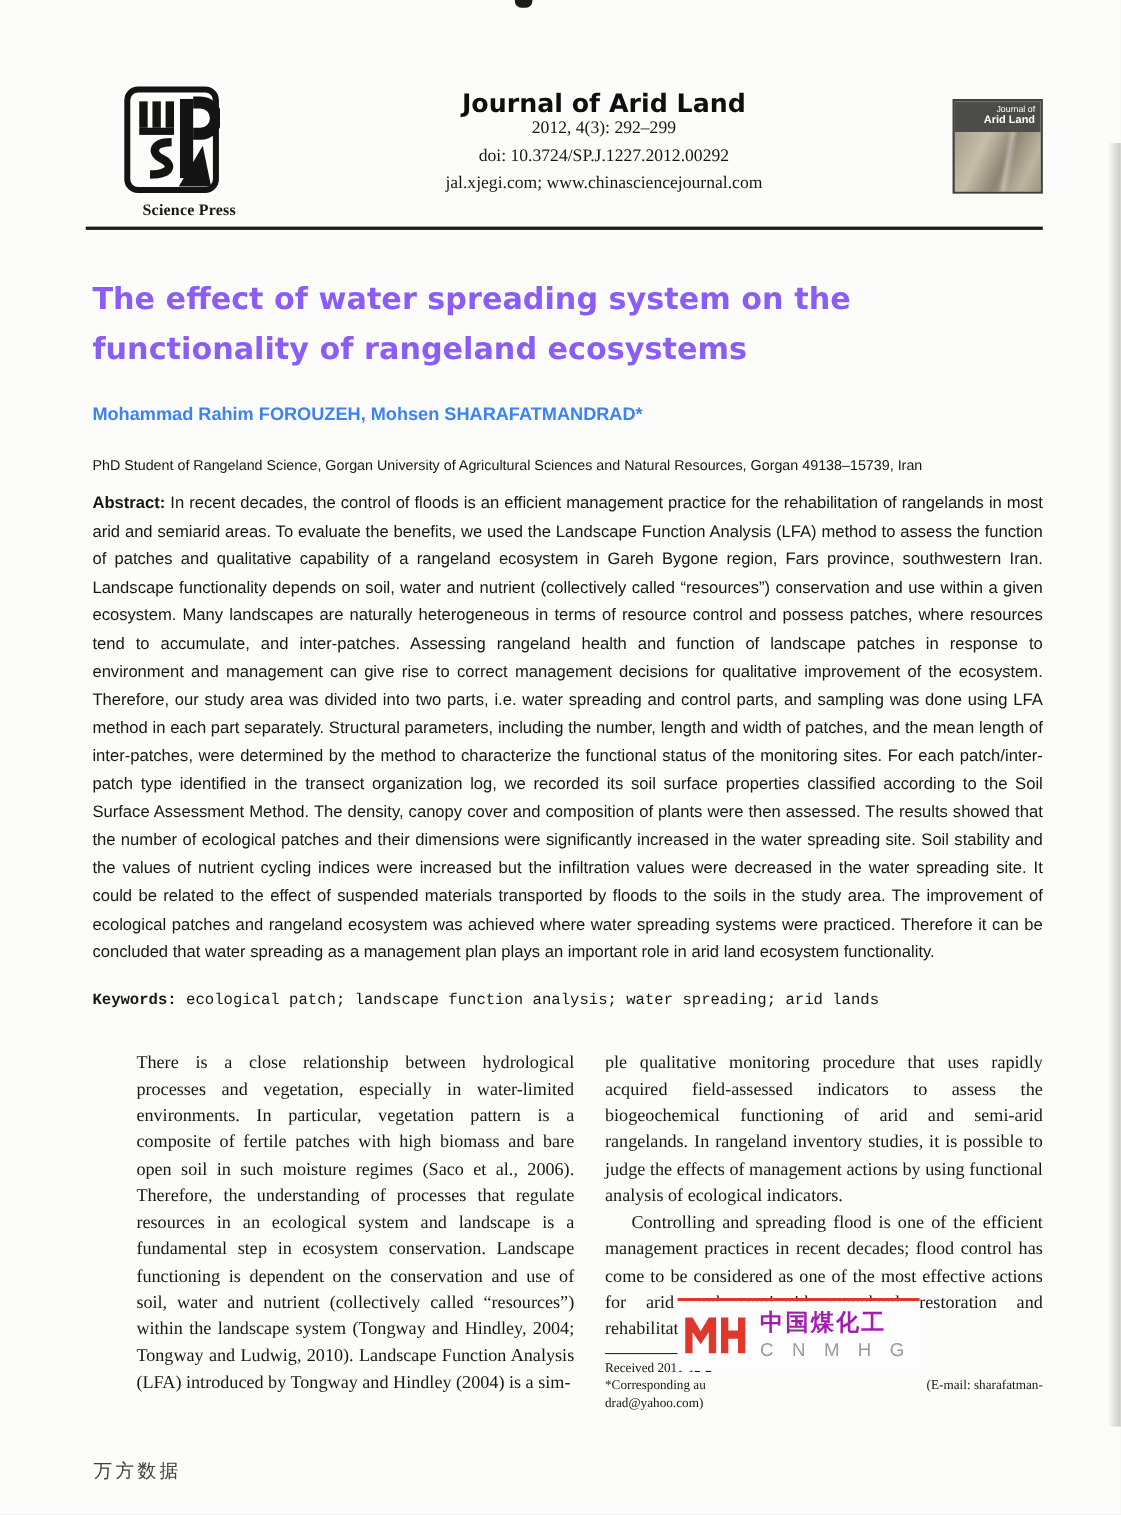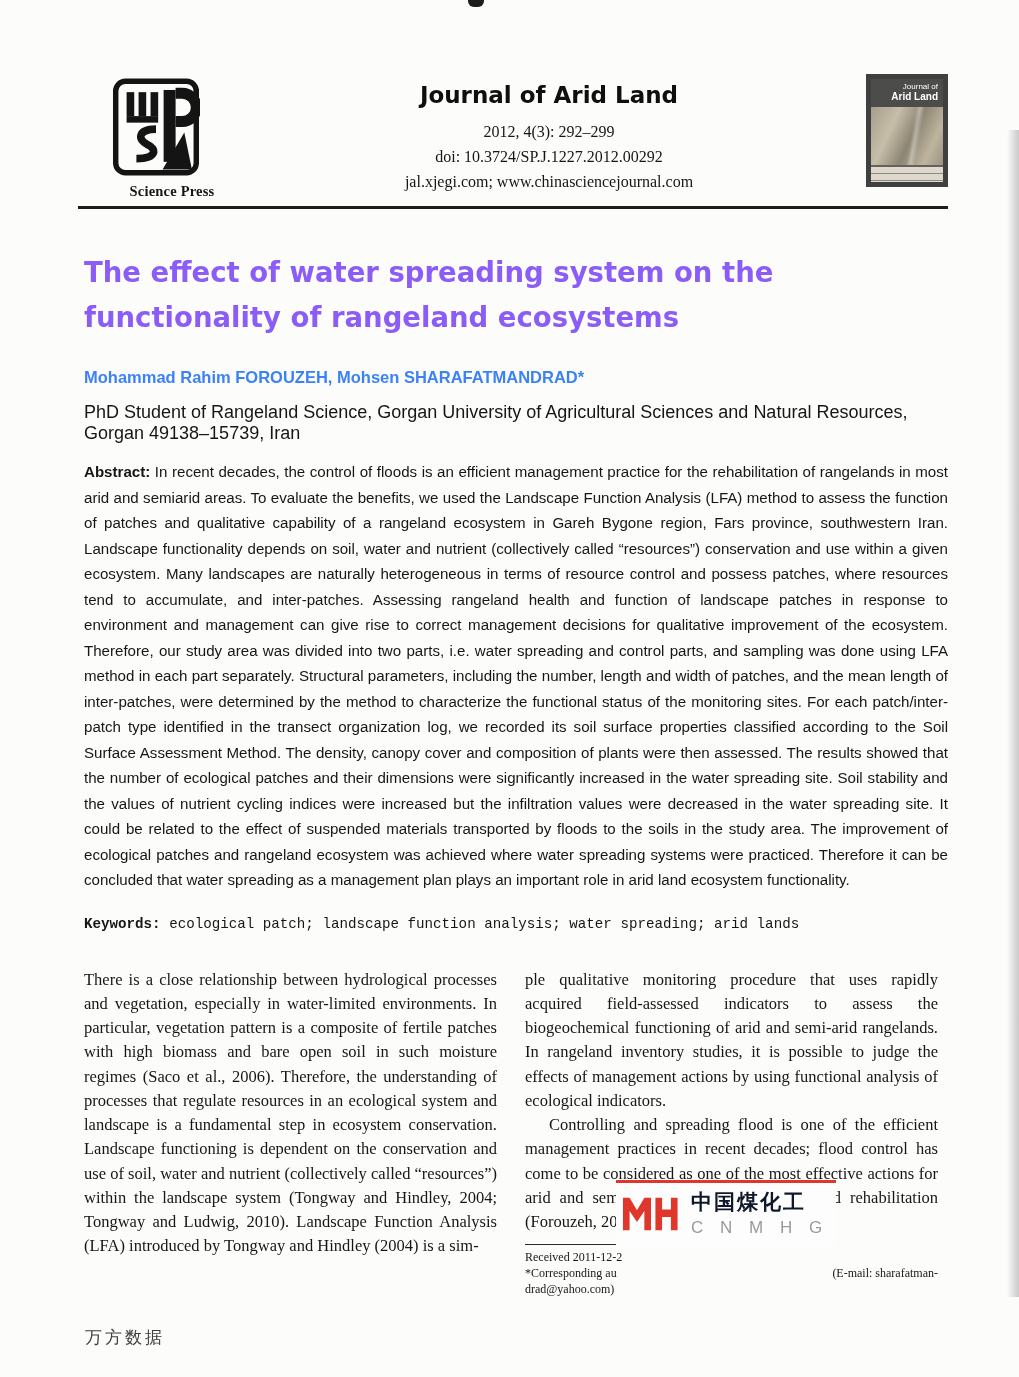--- a/index.html
+++ b/index.html
@@ -14,63 +14,63 @@
   .scan-mark { position:absolute; left:468px; top:0; width:16px; height:7px;
     background:#1c1c1c; border-radius:0 0 6px 6px; }
 
   
   .header { position:absolute; left:80px; top:74px; width:868px; display:flex; align-items:flex-start; }
   .logo-block { width:152px; display:flex; flex-direction:column; align-items:center; gap:7px; padding-top:4px; }
   .logo-svg { width:88px; height:98px; }
   .publisher { font-size:14.5px; font-weight:bold; letter-spacing:.2px;margin-left:32px; }
   .header-center { flex:1; text-align:center; padding-top:8px; }
   .journal-title { font-family:"DejaVu Sans", sans-serif; font-size:23px; font-weight:bold; color:#0f0f0f; }
-  .issue-line { margin-top:15px; font-size:16px; }
+  .issue-line { font-size:16px; }
   .doi-line { margin-top:7px; font-size:16px; }
   .url-line  { margin-top:7px; font-size:16px; }
-  .cover { width:82px; height:113px; border:5px solid #404040; background:#cdc6b8; overflow:hidden; margin-top:0; }
+  .cover { width:82px; height:86px; border:2px solid #404040; background:#cdc6b8; overflow:hidden; margin-top:16px; }
   .cover-band { background:#4c4c4a; color:#fff; padding:3px 5px 4px; text-align:right; font-family:"Liberation Sans",sans-serif; }
   .cover-band .l1 { font-size:8px; line-height:1.15; }
   .cover-band .l2 { font-size:10px; font-weight:bold; line-height:1.2; }
   .cover-photo { height:58px;
     background:
       linear-gradient(100deg, rgba(255,255,255,0) 55%, rgba(255,255,255,.35) 60%, rgba(255,255,255,0) 66%),
       linear-gradient(115deg,#a69d8a 0%,#c7beaa 30%,#8d8573 55%,#beb59f 80%,#9a9180 100%); }
   .cover-footer { height:32px; background:#ded9cc; border-top:2px solid #63635e;
     background-image:repeating-linear-gradient(#ded9cc 0 6px, #8d8d86 6px 7px); }
 
   .rule { position:absolute; left:78px; top:206px; width:870px; height:2.5px; background:#1d1d1d; }
 
   
   .content { position:absolute; left:84px; top:250px; width:864px; }
   .title { font-family:"DejaVu Sans", sans-serif; font-weight:bold; font-size:27.5px; line-height:1.64; color:#8b5cf6; }
   .authors { margin-top:28px; font-family:"Liberation Sans", sans-serif; font-size:16.5px; font-weight:bold; color:#3b82f6; }
-  .affiliation { margin-top:15px; font-family:"Liberation Sans", sans-serif; font-size:18px; }
+  .affiliation { margin-top:28px; font-family:"Liberation Sans", sans-serif; font-size:13px; }
   .abstract { margin-top:15px; font-family:"Liberation Sans", sans-serif; font-size:15.1px; line-height:1.69; text-align:justify; }
   .abstract .lbl { font-weight:bold; }
   .keywords { margin-top:23px; font-family:Liberation Mono, monospace; font-size:14.2px; }
   .keywords .lbl { font-weight:bold; }
 
   
-  .columns { margin-top:36px; display:flex; gap:28px; }
+  .columns { margin-top:36px; display:flex; gap:28px;margin-left:40px; }
   .col { width:413px; font-size:16.5px; line-height:1.47; text-align:justify; }
   .col p.indent { text-indent:24px; }
   .col p + p { margin-top:0; }
 
   
   .footnote { margin-top:10px; font-size:12px; line-height:1.3; }
   .footnote-rule { width:160px; height:1px; background:#2a2a2a; margin-bottom:5px; }
   .fn-split { display:flex; justify-content:space-between; }
 
   
   .watermark { position:absolute; left:616px; top:1180px; width:220px; z-index:6; }
   .wm-topline { height:3px; background:#e0372c; width:100%; }
   .wm-row { background:#fdfdfd; display:flex; align-items:center; gap:9px; padding:3px 4px 4px; }
   .wm-logo { width:62px; height:56px; flex:0 0 auto; }
-  .wm-cn { color:#0f172a; font-size:21px; font-weight:bold; letter-spacing:2px;
+  .wm-cn { color:#a21caf; font-size:21px; font-weight:bold; letter-spacing:2px;
     font-family:"DejaVu Sans", sans-serif; line-height:1.15; }
   .wm-en { color:#9a9a9a; font-size:17px; letter-spacing:6px; margin-top:3px;
     font-family:"Liberation Sans", sans-serif; }
   .wanfang { position:absolute; left:85px; top:1326px; font-size:17px; letter-spacing:3px;
     color:#404040; font-family:"DejaVu Sans", sans-serif; z-index:6; }
 </style>
 </head>
 <body>
 
 <div class="page">

